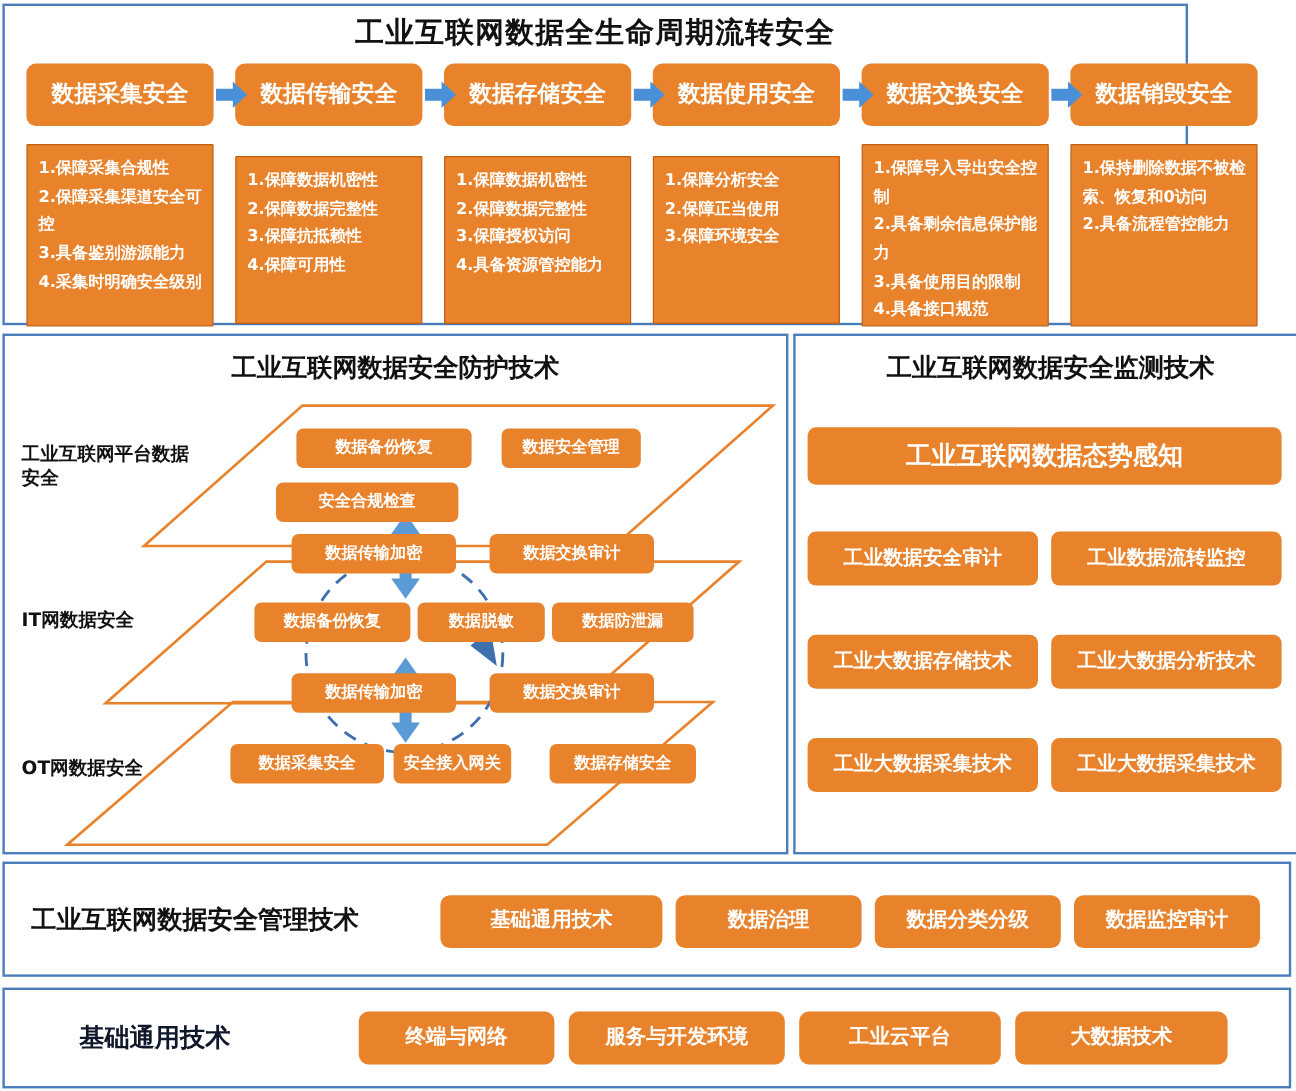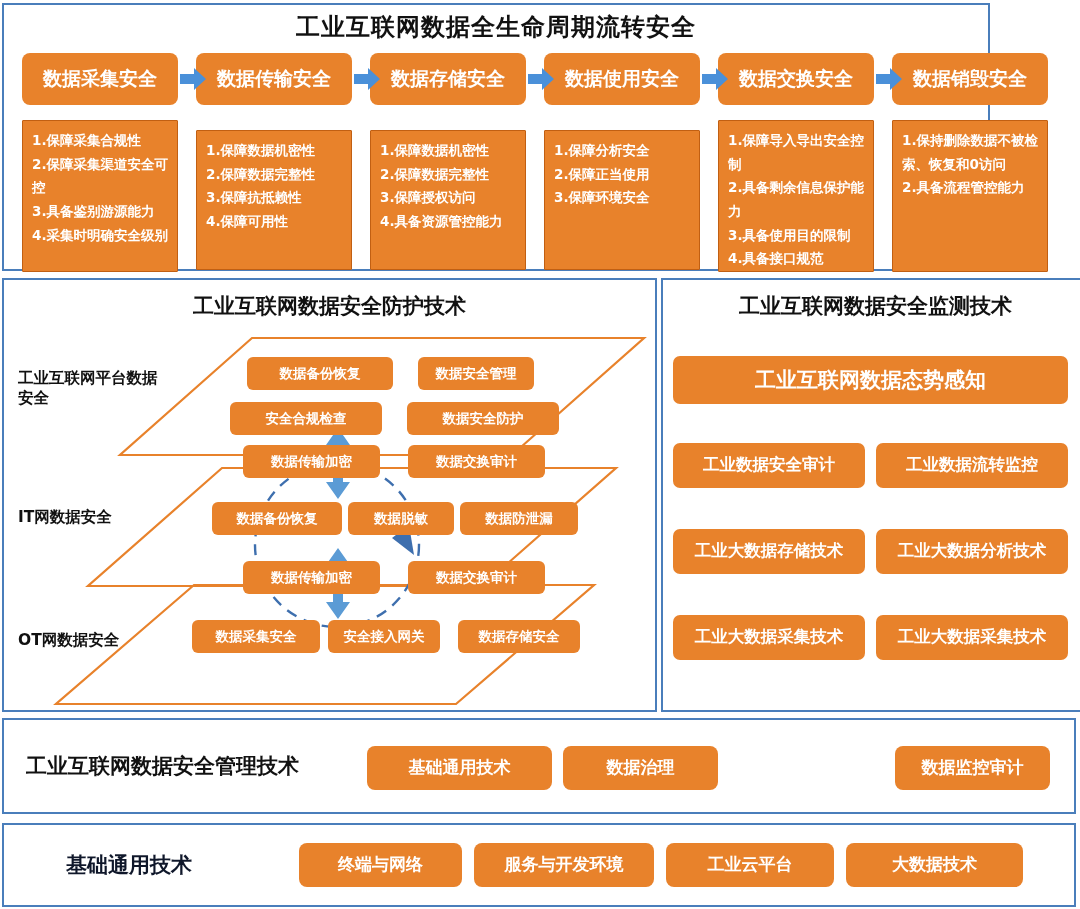--- a/index.html
+++ b/index.html
@@ -173,53 +173,53 @@
     </g>
   </svg>
 
   <div class="layer-label" id="lab-0" style="top:88px;">工业互联网平台数据安全</div>
   <div class="layer-label" id="lab-1" style="top:227px;">IT网数据安全</div>
   <div class="layer-label" id="lab-2" style="top:350px;">OT网数据安全</div>
 
   <div class="obox pbox" style="left:243px;top:77px;width:146px;">数据备份恢复</div>
   <div class="obox pbox" style="left:414px;top:77px;width:116px;">数据安全管理</div>
   <div class="obox pbox" style="left:226px;top:122px;width:152px;">安全合规检查</div>
-  <div class="obox pbox" style="left:403px;top:122px;width:152px;">数据安全防护</div>
 
   <div class="obox pbox" style="left:239px;top:165px;width:137px;">数据传输加密</div>
   <div class="obox pbox" style="left:404px;top:165px;width:137px;">数据交换审计</div>
 
   <div class="obox pbox" style="left:208px;top:222px;width:130px;">数据备份恢复</div>
   <div class="obox pbox" style="left:344px;top:222px;width:106px;">数据脱敏</div>
   <div class="obox pbox" style="left:456px;top:222px;width:118px;">数据防泄漏</div>
 
   <div class="obox pbox" style="left:239px;top:281px;width:137px;">数据传输加密</div>
   <div class="obox pbox" style="left:404px;top:281px;width:137px;">数据交换审计</div>
 
   <div class="obox pbox" style="left:188px;top:340px;width:128px;">数据采集安全</div>
-  <div class="obox pbox" style="left:324px;top:340px;width:112px;">安全接入网关</div>
+  <div class="obox pbox" style="left:324px;top:340px;width:98px;">安全接入网关</div>
   <div class="obox pbox" style="left:454px;top:340px;width:122px;">数据存储安全</div>
 </div>
 
 <div class="panel" id="sec-monitor">
   <div id="monitor-title">工业互联网数据安全监测技术</div>
   <div class="obox mbox" id="m-wide">工业互联网数据态势感知</div>
 
   <div class="obox mbox" style="left:10px;top:163px;width:192px;height:45px;">工业数据安全审计</div>
   <div class="obox mbox" style="left:213px;top:163px;width:192px;height:45px;">工业数据流转监控</div>
   <div class="obox mbox" style="left:10px;top:249px;width:192px;height:45px;">工业大数据存储技术</div>
   <div class="obox mbox" style="left:213px;top:249px;width:192px;height:45px;">工业大数据分析技术</div>
   <div class="obox mbox" style="left:10px;top:335px;width:192px;height:45px;">工业大数据采集技术</div>
   <div class="obox mbox" style="left:213px;top:335px;width:192px;height:45px;">工业大数据采集技术</div>
 </div>
 
 <div class="panel" id="sec-manage">
   <div id="manage-label">工业互联网数据安全管理技术</div>
   <div class="obox gbox" style="left:363px;top:26px;width:185px;">基础通用技术</div>
   <div class="obox gbox" style="left:559px;top:26px;width:155px;">数据治理</div>
+  <div class="obox gbox" style="left:725px;top:26px;width:155px;">数据分类分级</div>
   <div class="obox gbox" style="left:891px;top:26px;width:155px;">数据监控审计</div>
 </div>
 
 <div class="panel" id="sec-base">
   <div id="base-label">基础通用技术</div>
   <div class="obox bbox" style="left:295px;top:18px;width:163px;">终端与网络</div>
   <div class="obox bbox" style="left:470px;top:18px;width:180px;">服务与开发环境</div>
   <div class="obox bbox" style="left:662px;top:18px;width:168px;">工业云平台</div>
   <div class="obox bbox" style="left:842px;top:18px;width:177px;">大数据技术</div>
 </div>

